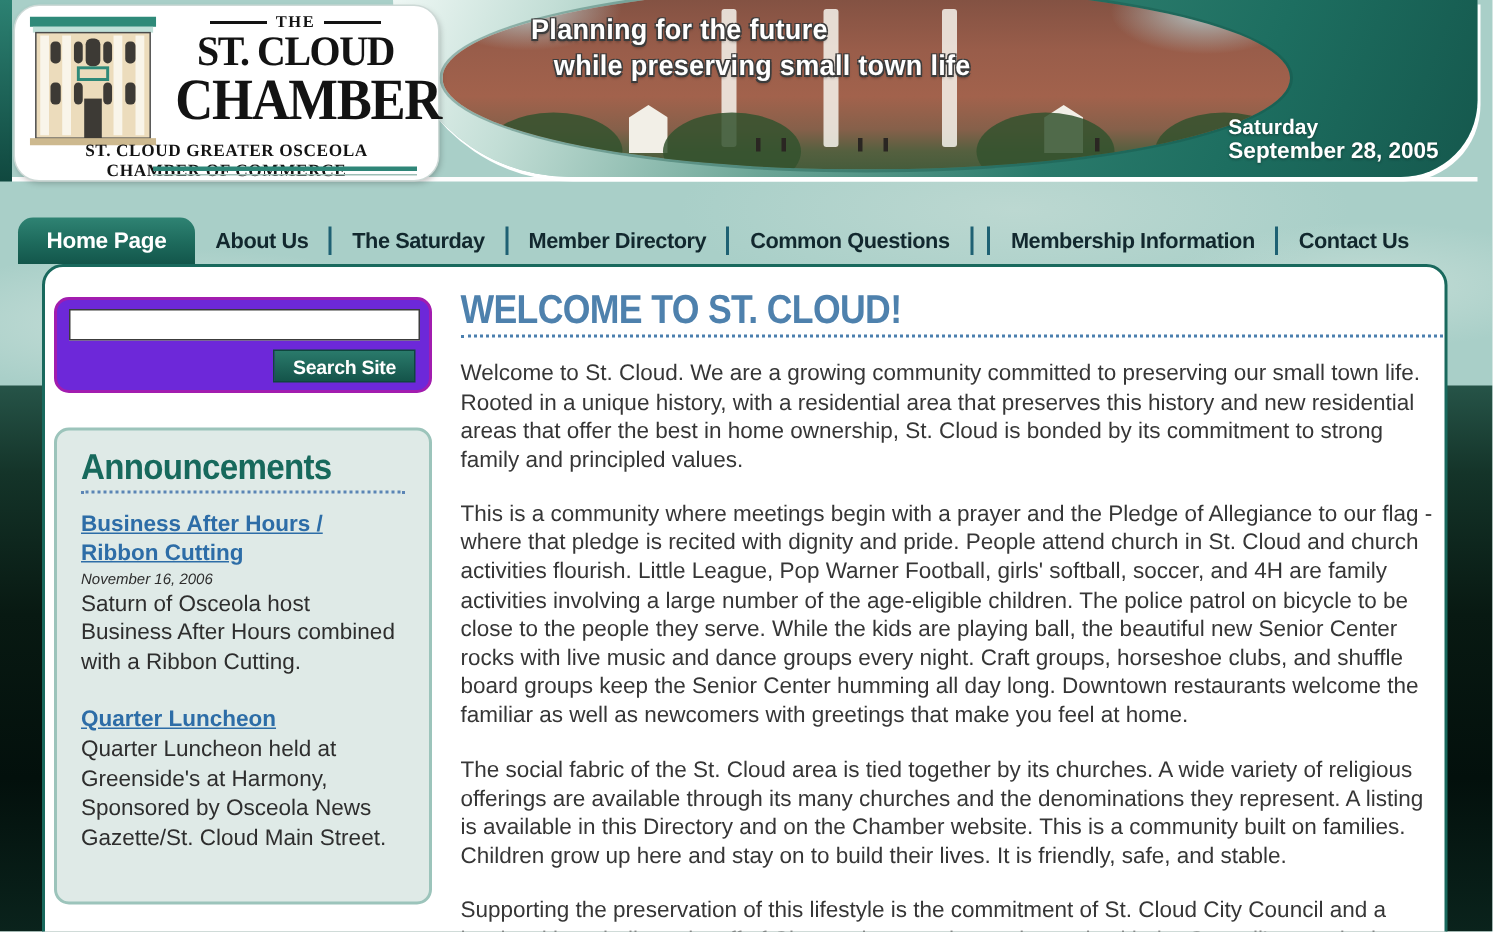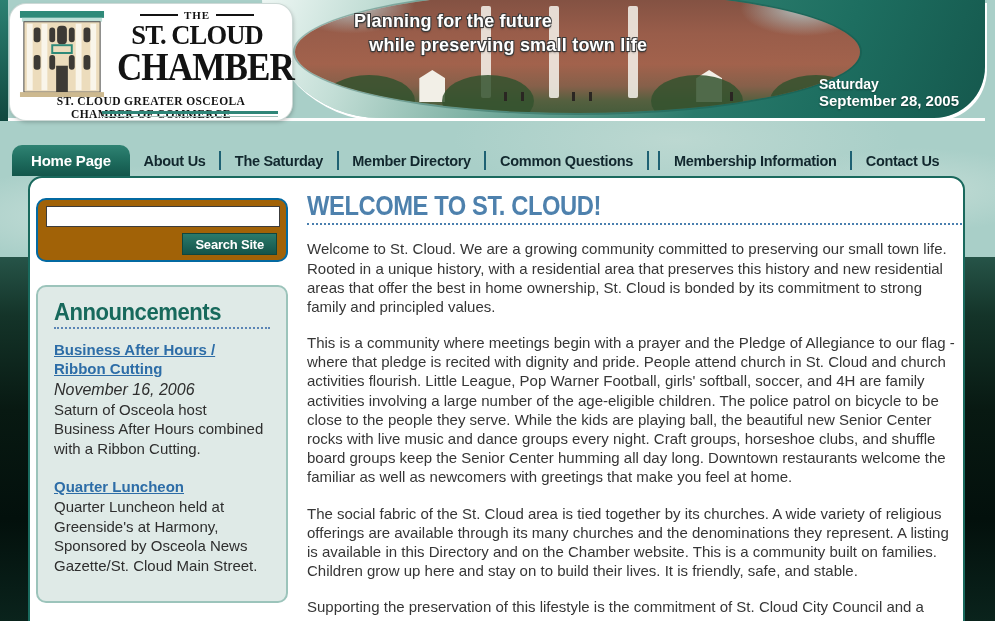--- a/index.html
+++ b/index.html
@@ -86,36 +86,36 @@
   .nav-item { color:#12282e; font-size:14.5px; font-weight:bold; letter-spacing:-.3px;
     padding:0 4px; cursor:pointer; white-space:nowrap; }
   .nav-sep { width:2px; height:19px; background:#1e6173; }
 
   
   .panel { position:absolute; left:28px; top:176px; width:937px; height:720px; z-index:2;
     background:#fff; border:2px solid #19695d; border-radius:14px 14px 0 0; }
 
   
   .search-box { position:absolute; left:6px; top:20px; width:252px; height:64px;
-    background:#a16207; border:2px solid #0369a1; border-radius:10px; }
+    background:#6d28d9; border:2px solid #a21caf; border-radius:10px; }
   .search-input { position:absolute; left:8px; top:6px; width:234px; height:21px;
     border:1px solid #3c3c3c; background:#fff; font-size:13px; padding:0 4px;
     font-family:"Liberation Sans", sans-serif; }
   .search-btn { position:absolute; right:9px; top:33px; height:22px; padding:0 12px; cursor:pointer;
     background:linear-gradient(180deg,#2a7a6b,#14544a); color:#fff; border:1px solid #0f463e;
     font-size:13px; font-weight:bold; letter-spacing:-.2px; font-family:"Liberation Sans", sans-serif; }
 
   .ann-box { position:absolute; left:6px; top:107px; width:252px; height:318px;
     background:#dfeae7; border:2px solid #9cc4bb; border-radius:10px; padding:12px 16px; }
   .ann-heading { color:#17695c; font-size:24px; font-weight:bold; letter-spacing:-.5px;
     transform:scaleX(.92); transform-origin:left center; line-height:1.05; }
   .ann-dots { border-bottom:2px dotted #5b85b5; margin:3px 0 12px; }
   .ann-title { color:#2d6da7; font-size:15px; font-weight:bold; line-height:1.25;
     text-decoration:underline; cursor:pointer; display:inline-block; }
-  .ann-date { font-size:16px; font-style:italic; color:#2e2e2e; margin:2px 0 1px; }
+  .ann-date { font-size:10px; font-style:italic; color:#2e2e2e; margin:2px 0 1px; }
   .ann-text { font-size:15px; color:#2e2e2e; line-height:1.32; }
   .ann-item + .ann-item { margin-top:19px; }
 
   
   .main { position:absolute; left:277px; top:14px; width:655px; }
   .main-heading { color:#4e81ad; font-size:27px; font-weight:bold; letter-spacing:-.5px;
     line-height:1.05; transform:scaleX(.88); transform-origin:left center; white-space:nowrap; }
   .main-dots { border-bottom:2px dotted #4a7fae; margin:3px 0 14px; }
   .main p { font-size:15px; color:#363636; line-height:1.28; margin-bottom:17px; }
 </style>

